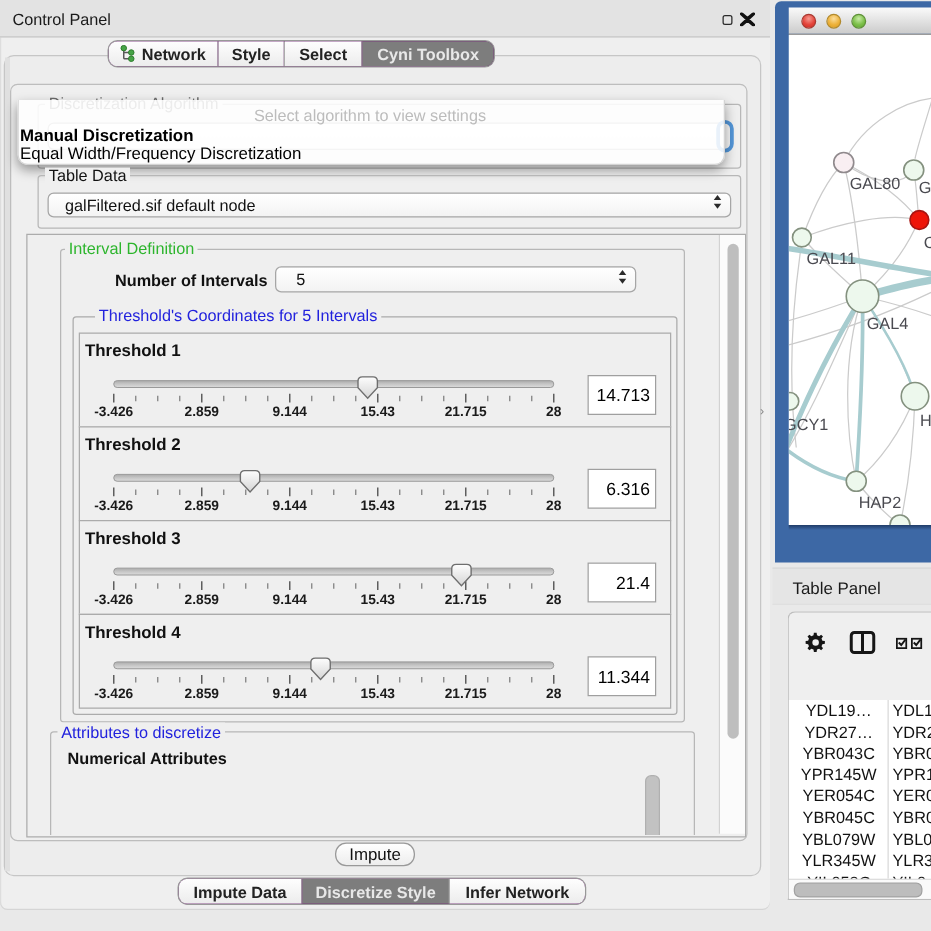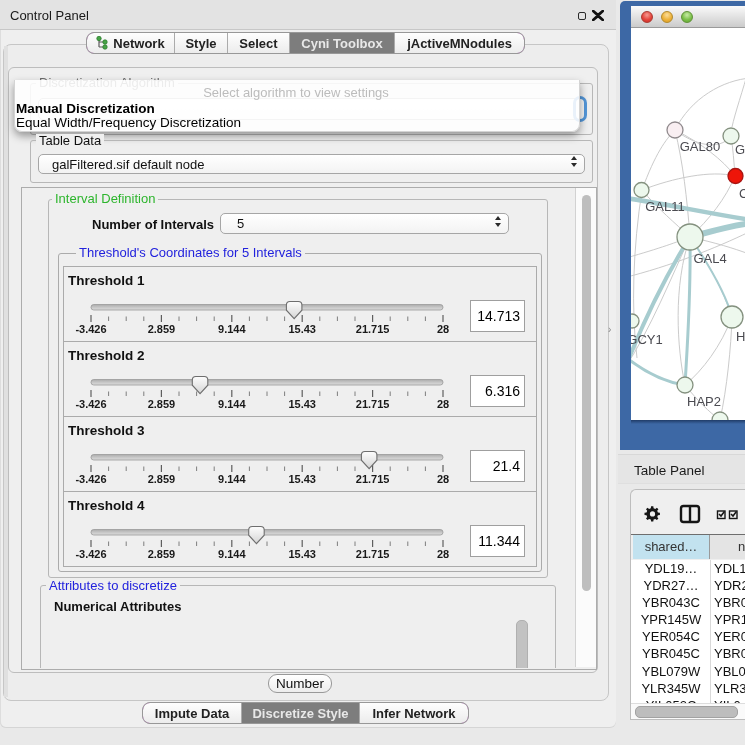--- a/index.html
+++ b/index.html
@@ -48,21 +48,20 @@
   <div class="tab" style="width:88px;">
     <svg width="12" height="14" viewBox="0 0 12 14" style="margin-right:5px;">
       <path d="M3 3 V11 M3 6 H8 M3 11 H8" stroke="#5A5A5A" stroke-width="1.2" fill="none"></path>
       <circle cx="3" cy="2.5" r="2.2" fill="#47A447" stroke="#2E7D2E" stroke-width="0.8"></circle>
       <circle cx="9" cy="6" r="2.2" fill="#47A447" stroke="#2E7D2E" stroke-width="0.8"></circle>
       <circle cx="9" cy="11" r="2.2" fill="#47A447" stroke="#2E7D2E" stroke-width="0.8"></circle>
     </svg>Network</div>
   <div class="tab" style="width:53px;">Style</div>
   <div class="tab" style="width:62px;">Select</div>
   <div class="tab sel" style="width:105px;">Cyni Toolbox</div>
-  <div class="tab" style="width:129px;">jActiveMNodules</div>
 </div>
 
 <div class="grp" style="left:30px;top:83px;width:561px;height:50px;"></div>
 <div class="grplabel" style="left:36px;top:76px;color:#6A6A6A;">Discretization Algorithm</div>
 <div class="combo" style="left:38px;top:98px;width:547px;height:22px;"></div>
 <div class="abs" style="left:573px;top:96px;width:8px;height:20px;border:3px solid #5396D8;border-radius:7px;background:#F5F5F5;"></div>
 
 <div class="abs" style="left:14px;top:80px;width:564px;height:51px;background:rgba(255,255,255,0.87);
      border:1px solid #D4D4D4;border-top:none;border-radius:0 0 8px 8px;box-shadow:0 4px 9px rgba(0,0,0,0.38);"></div>
 <div class="abs" style="left:14px;top:85px;width:564px;text-align:center;font-size:13px;color:#BCBCBC;">Select algorithm to view settings</div>
@@ -257,21 +256,21 @@
 <div class="vbox" style="left:470px;top:525px;width:49px;height:30px;line-height:30px;padding-right:4px;">11.344</div>
 
 <div class="abs" style="left:22px;top:576px;width:552px;height:92px;overflow:hidden;">
   <div style="position:absolute;left:18px;top:9px;width:514px;height:120px;border:1px solid #B7B7B7;border-radius:3px;"></div>
   <div style="position:absolute;left:24px;top:2px;background:#EFEFEF;padding:0 3px;font-size:13px;color:#2222DD;">Attributes to discretize</div>
   <div style="position:absolute;left:32px;top:23px;font-size:13px;font-weight:700;color:#111;">Numerical Attributes</div>
   <div style="position:absolute;left:494px;top:44px;width:10px;height:56px;background:#C2C2C2;border:1px solid #B0B0B0;border-radius:5px;"></div>
 </div>
 
 <div class="abs" style="left:268px;top:674px;width:62px;height:17px;background:linear-gradient(#FFFFFF,#EDEDED);
-     border:1px solid #999;border-radius:9px;text-align:center;line-height:17px;font-size:13.5px;color:#111;">Number</div>
+     border:1px solid #999;border-radius:9px;text-align:center;line-height:17px;font-size:13.5px;color:#111;">Impute</div>
 
 <div class="tabrow" style="left:142px;top:702px;">
   <div class="tab" style="width:99px;">Impute Data</div>
   <div class="tab sel" style="width:118px;">Discretize Style</div>
   <div class="tab" style="width:108px;">Infer Network</div>
 </div>
 
 <div class="abs" style="left:608px;top:324px;font-size:10px;color:#8A8A8A;">›</div>
 
 <div class="abs" style="left:620px;top:1px;width:125px;height:449px;background:#3D68A5;border-radius:5px 0 0 0;"></div>
@@ -353,27 +352,20 @@
     </g>
     <rect x="50" y="16" width="18" height="16" rx="2.5" fill="none" stroke="#161616" stroke-width="2.4"></rect>
     <line x1="59" y1="16" x2="59" y2="32" stroke="#161616" stroke-width="2.4"></line>
     <g stroke="#161616" stroke-width="1.4" fill="none" transform="translate(0,7)">
       <rect x="86.5" y="14" width="7.5" height="7.5"></rect>
       <path d="M88 17 l2 2 3.4-4.4" stroke-width="1.6"></path>
       <rect x="98.5" y="14" width="7.5" height="7.5"></rect>
       <path d="M100 17 l2 2 3.4-4.4" stroke-width="1.6"></path>
     </g>
   </svg>
-  <div style="position:absolute;left:0;top:44px;width:115px;height:25px;border-top:1.5px solid #6E6E6E;
-       border-bottom:1px solid #8E8E8E;">
-    <div style="position:absolute;left:2px;top:0;width:76px;height:24px;background:#C2E2EF;
-         border-right:1px solid #9A9A9A;text-align:center;line-height:24px;font-size:13px;color:#333;">shared…</div>
-    <div style="position:absolute;left:79px;top:0;width:36px;height:24px;background:#E4E4E4;
-         font-size:13px;color:#333;line-height:24px;padding-left:28px;">n</div>
-  </div>
   <div style="position:absolute;left:0;top:69.5px;width:115px;height:143.5px;background:#FFF;"></div>
   <div style="position:absolute;left:78.5px;top:69.5px;width:1px;height:143.5px;background:#D9D9D9;"></div>
   <div style="position:absolute;left:0;top:69.5px;width:115px;font-size:13px;color:#111;">
     <div style="height:17.2px;line-height:17.2px;position:relative;">
       <span style="position:absolute;left:2px;width:76px;text-align:center;">YDL19…</span>
       <span style="position:absolute;left:83px;">YDL1</span>
       </div>
     <div style="height:17.2px;line-height:17.2px;position:relative;">
       <span style="position:absolute;left:2px;width:76px;text-align:center;">YDR27…</span>
       <span style="position:absolute;left:83px;">YDR2</span>

